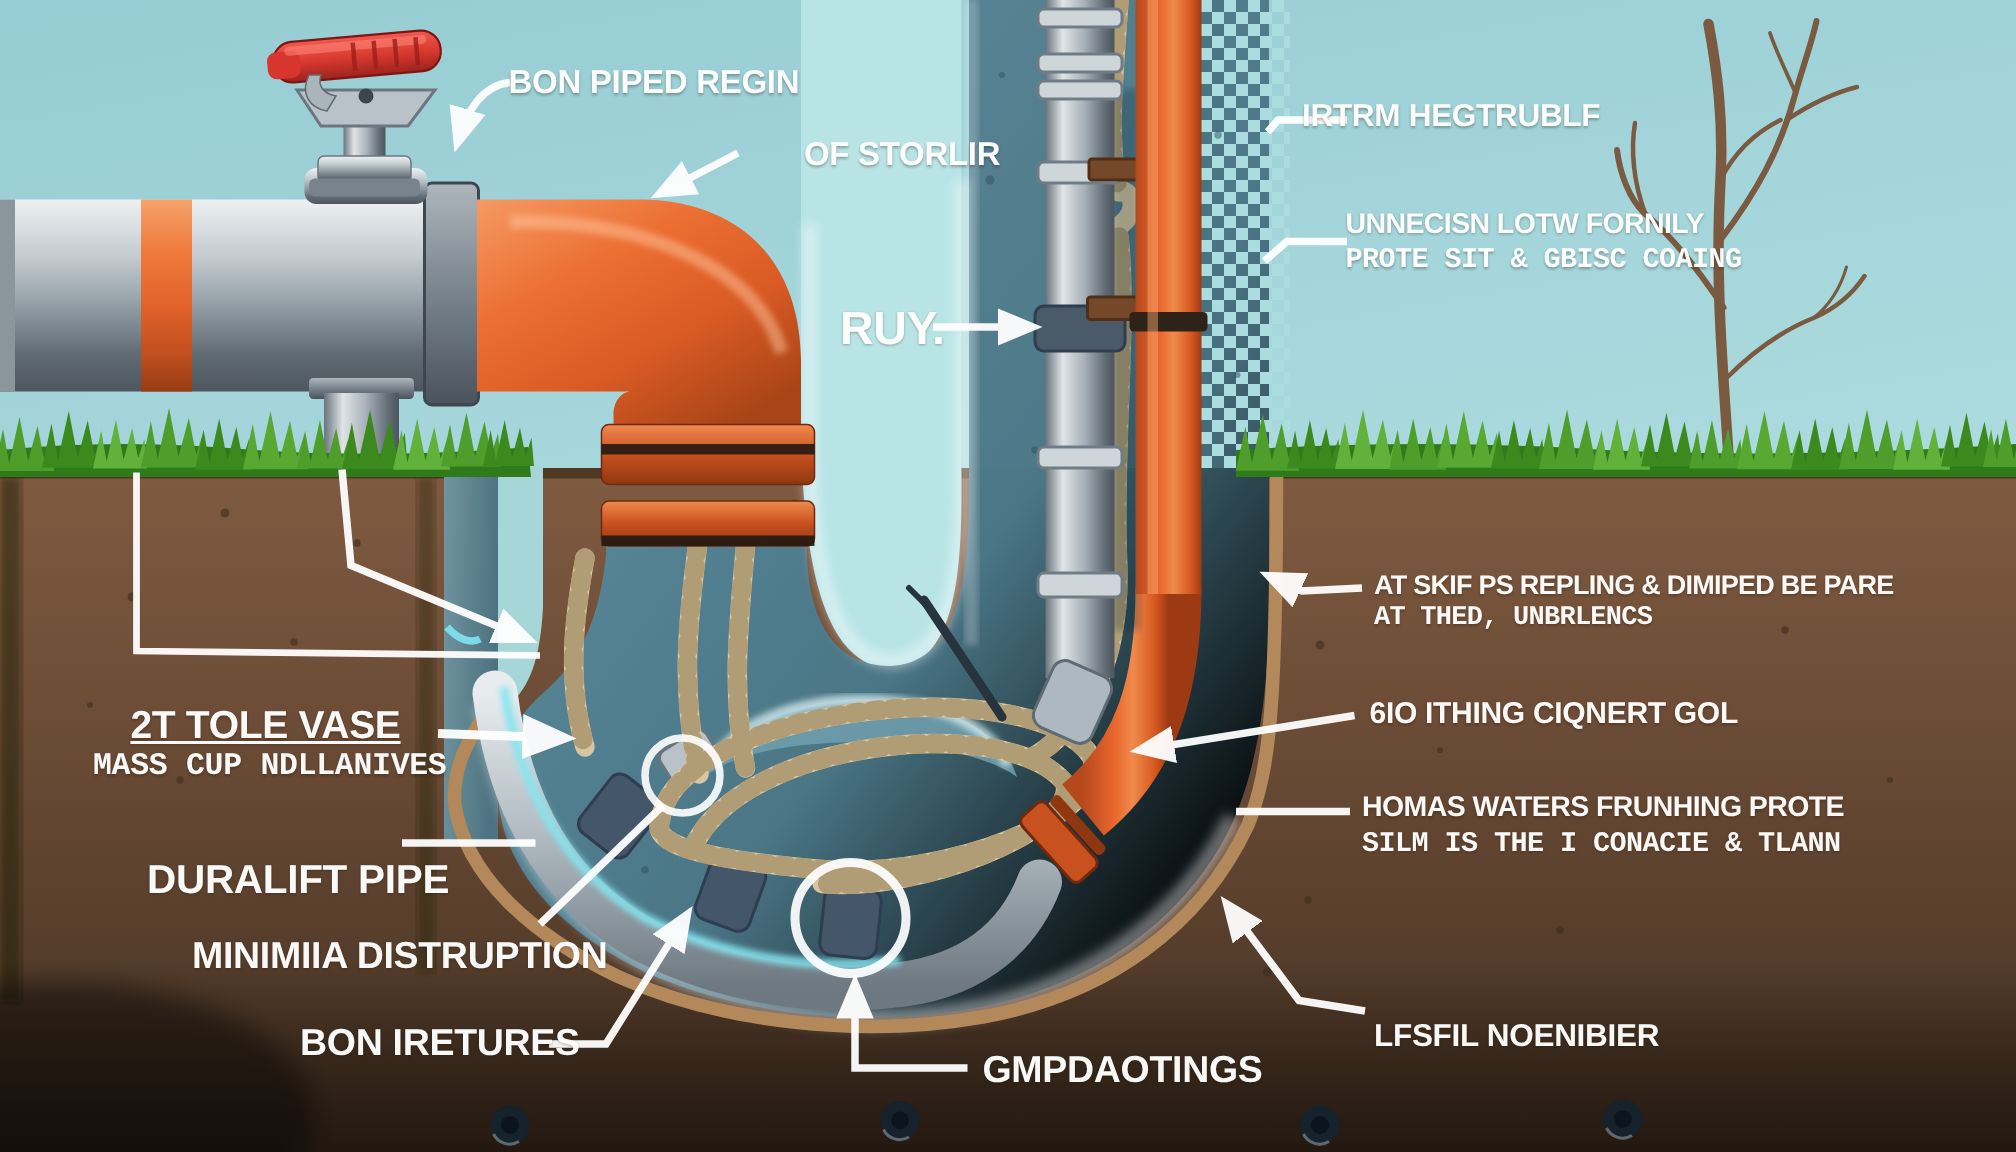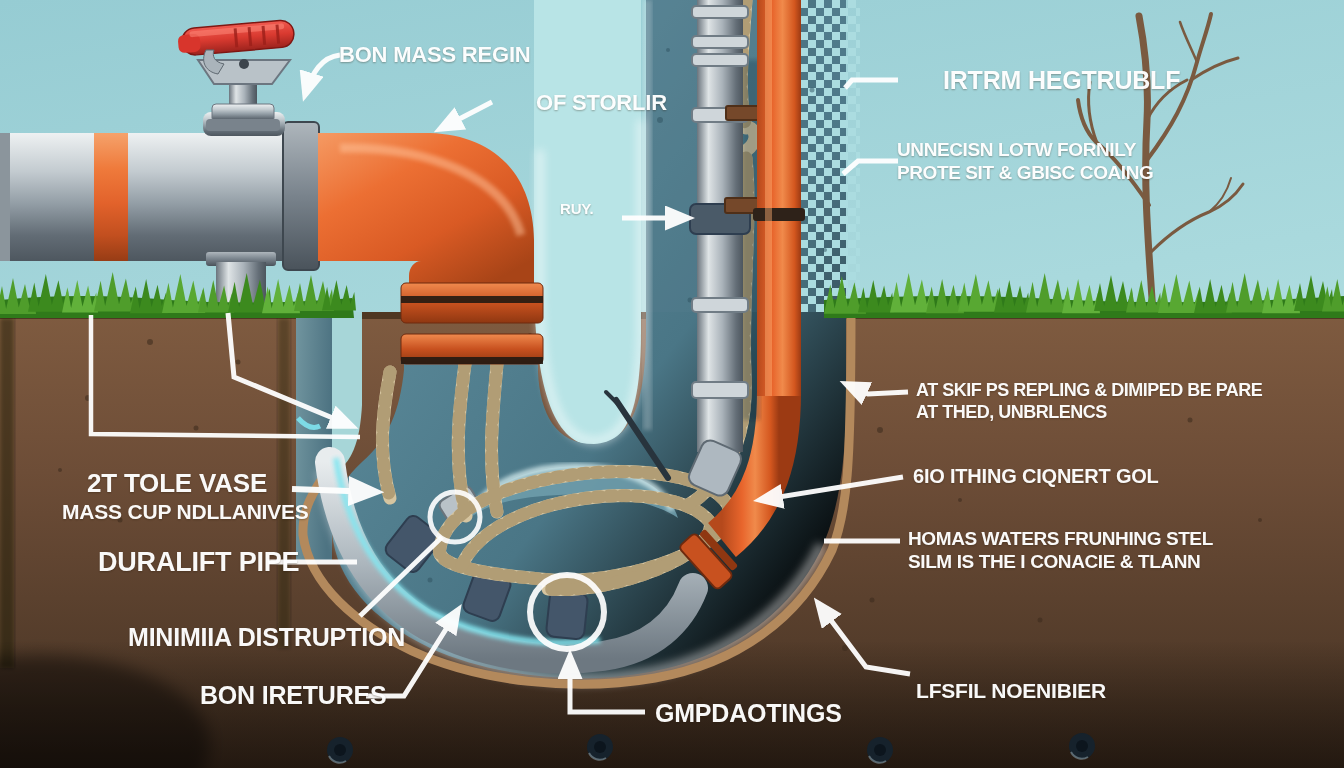--- a/index.html
+++ b/index.html
@@ -2,21 +2,21 @@
 <html><head>
 <meta charset="utf-8">
 <style>
   html,body{margin:0;padding:0;background:#222;}
   #stage{position:relative;width:1344px;height:768px;overflow:hidden;
          font-family:"Liberation Sans",sans-serif;}
   #stage svg{position:absolute;left:0;top:0;}
   .lbl{position:absolute;color:#fff;font-weight:bold;letter-spacing:-0.2px;
        text-shadow:0 1px 2px rgba(40,25,10,.35);white-space:pre;line-height:1.2;
        opacity:.97;}
-  .lbl .l2{display:block;}
+  .lbl .l2{display:block;font-family:Liberation Mono, monospace;}
   .sz-big{font-size:25px;}
   .sz-med{font-size:22px;}
   .sz-sm{font-size:19px;letter-spacing:-0.4px;}
   .sz-xs{font-size:18px;letter-spacing:-0.5px;}
 </style>
 </head>
 <body>
 
 <div id="stage">
 <svg width="1344" height="768" viewBox="0 0 1344 768">
@@ -391,27 +391,27 @@
     <path d="M292,489 L376,492" stroke-width="6" marker-end="url(#ah)"></path>
     <path d="M268,562 L357,562"></path>
     <path d="M360,616 L442,537"></path>
     <path d="M366,696 L404,696 L458,610" marker-end="url(#ah)"></path>
     <path d="M645,712 L570,712 L570,656" marker-end="url(#ah)"></path>
   </g>
   <circle cx="455" cy="517" r="25" stroke="#ffffff" stroke-width="5" fill="none" opacity="0.9"></circle>
   <circle cx="567" cy="612" r="37" stroke="#ffffff" stroke-width="6" fill="none" opacity="0.92"></circle>
 </svg>
 
-<div class="lbl sz-med" style="left:339px;top:42px;">BON MASS REGIN</div>
+<div class="lbl sz-med" style="left:339px;top:42px;">BON PIPED REGIN</div>
 <div class="lbl sz-med" style="left:496px;top:90px;margin-left:40px;">OF STORLIR</div>
-<div class="lbl" style="left:560px;top:200px;font-size:15px;text-align:center;">RUY.</div>
-<div class="lbl" style="left:943px;top:65px;font-size:25px;">IRTRM HEGTRUBLF</div>
+<div class="lbl" style="left:560px;top:200px;font-size:31px;text-align:center;">RUY.</div>
+<div class="lbl" style="left:868px;top:65px;font-size:21px;">IRTRM HEGTRUBLF</div>
 <div class="lbl sz-sm" style="left:897px;top:139px;"><span>UNNECISN LOTW FORNILY</span><span class="l2">PROTE SIT &amp; GBISC COAING</span></div>
 <div class="lbl sz-xs" style="left:916px;top:380px;"><span>AT SKIF PS REPLING &amp; DIMIPED BE PARE</span><span class="l2">AT THED, UNBRLENCS</span></div>
 <div class="lbl" style="left:913px;top:464px;font-size:20px;">6IO ITHING CIQNERT GOL</div>
-<div class="lbl sz-sm" style="left:908px;top:528px;"><span>HOMAS WATERS FRUNHING STEL</span><span class="l2">SILM IS THE I CONACIE &amp; TLANN</span></div>
+<div class="lbl sz-sm" style="left:908px;top:528px;"><span>HOMAS WATERS FRUNHING PROTE</span><span class="l2">SILM IS THE I CONACIE &amp; TLANN</span></div>
 <div class="lbl" style="left:916px;top:678px;font-size:21px;">LFSFIL NOENIBIER</div>
-<div class="lbl" style="left:62px;top:468px;width:230px;text-align:center;"><span style="font-size:26px;">2T TOLE VASE</span><span class="l2" style="font-size:21px;">MASS CUP NDLLANIVES</span></div>
-<div class="lbl" style="left:98px;top:546px;font-size:27px;">DURALIFT PIPE</div>
+<div class="lbl" style="left:62px;top:468px;width:230px;text-align:center;"><span style="font-size:26px;text-decoration:underline;">2T TOLE VASE</span><span class="l2" style="font-size:21px;">MASS CUP NDLLANIVES</span></div>
+<div class="lbl" style="left:98px;top:570px;font-size:27px;">DURALIFT PIPE</div>
 <div class="lbl sz-big" style="left:128px;top:622px;">MINIMIIA DISTRUPTION</div>
 <div class="lbl sz-big" style="left:655px;top:698px;">GMPDAOTINGS</div>
 <div class="lbl sz-big" style="left:200px;top:680px;">BON IRETURES</div>
 </div>
 
 </body></html>

